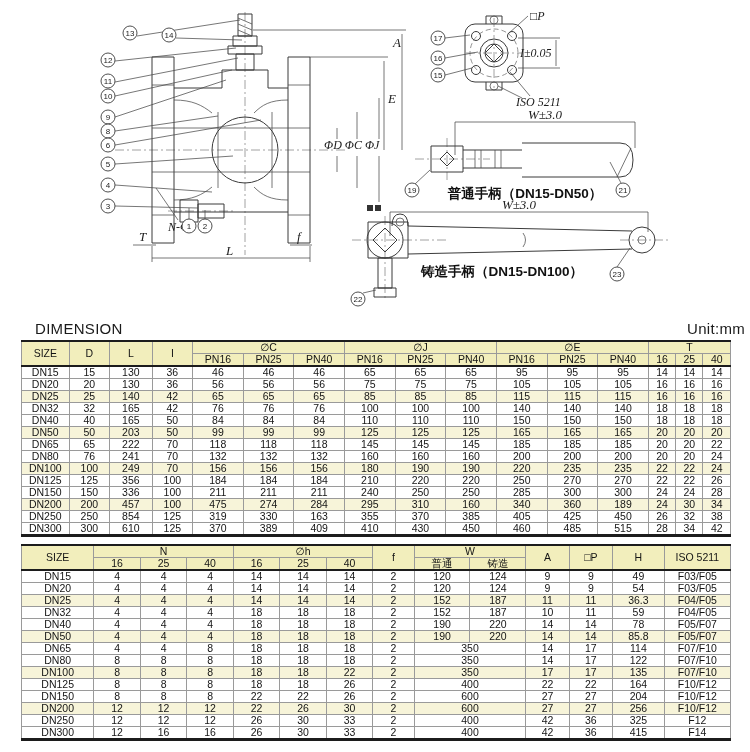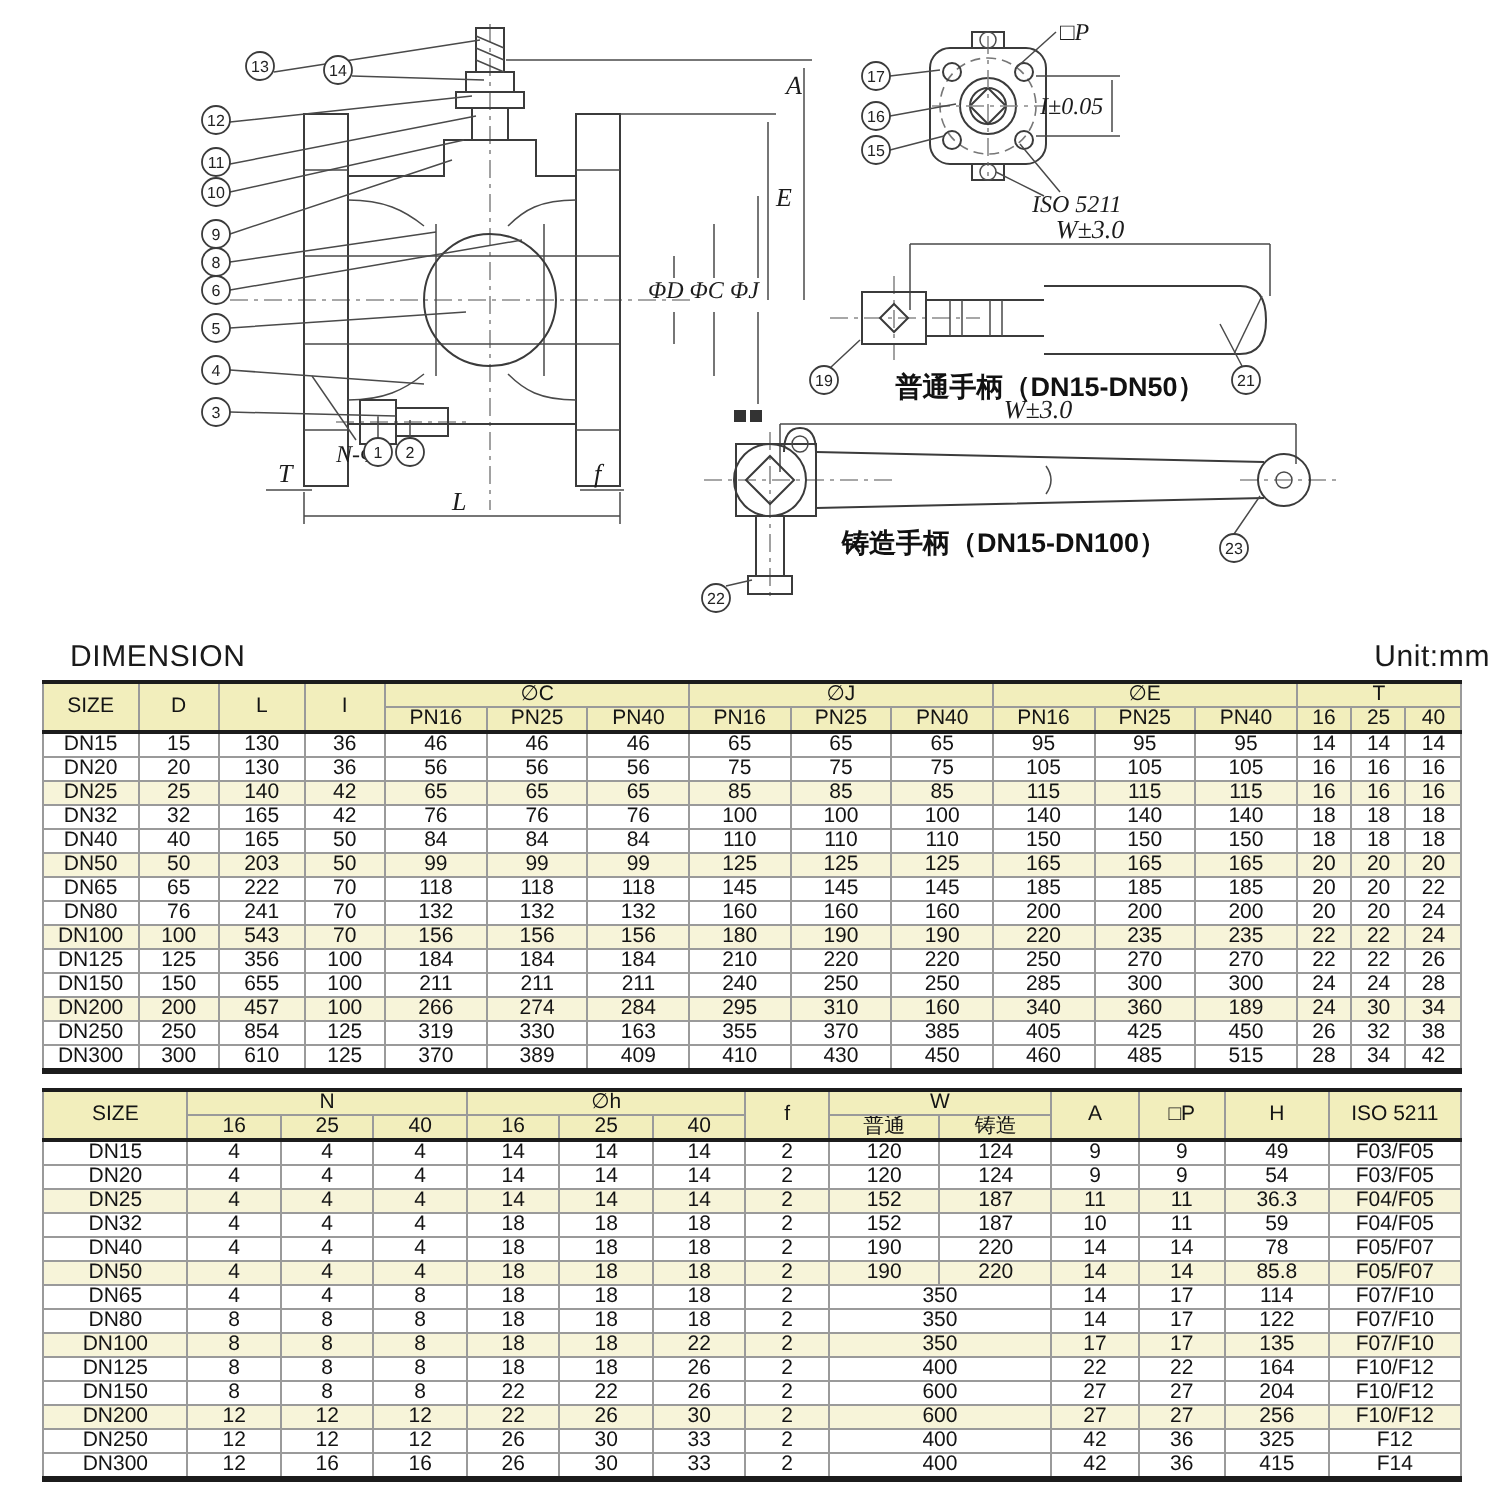--- a/index.html
+++ b/index.html
@@ -412,21 +412,21 @@
         <td>200</td>
         <td>200</td>
         <td>200</td>
         <td>20</td>
         <td>20</td>
         <td>24</td>
       </tr>
       <tr class="hl">
         <td>DN100</td>
         <td>100</td>
-        <td>543</td>
+        <td>249</td>
         <td>70</td>
         <td>156</td>
         <td>156</td>
         <td>156</td>
         <td>180</td>
         <td>190</td>
         <td>190</td>
         <td>220</td>
         <td>235</td>
         <td>235</td>
@@ -448,41 +448,41 @@
         <td>250</td>
         <td>270</td>
         <td>270</td>
         <td>22</td>
         <td>22</td>
         <td>26</td>
       </tr>
       <tr>
         <td>DN150</td>
         <td>150</td>
-        <td>655</td>
+        <td>336</td>
         <td>100</td>
         <td>211</td>
         <td>211</td>
         <td>211</td>
         <td>240</td>
         <td>250</td>
         <td>250</td>
         <td>285</td>
         <td>300</td>
         <td>300</td>
         <td>24</td>
         <td>24</td>
         <td>28</td>
       </tr>
       <tr class="hl">
         <td>DN200</td>
         <td>200</td>
         <td>457</td>
         <td>100</td>
-        <td>266</td>
+        <td>475</td>
         <td>274</td>
         <td>284</td>
         <td>295</td>
         <td>310</td>
         <td>160</td>
         <td>340</td>
         <td>360</td>
         <td>189</td>
         <td>24</td>
         <td>30</td>

